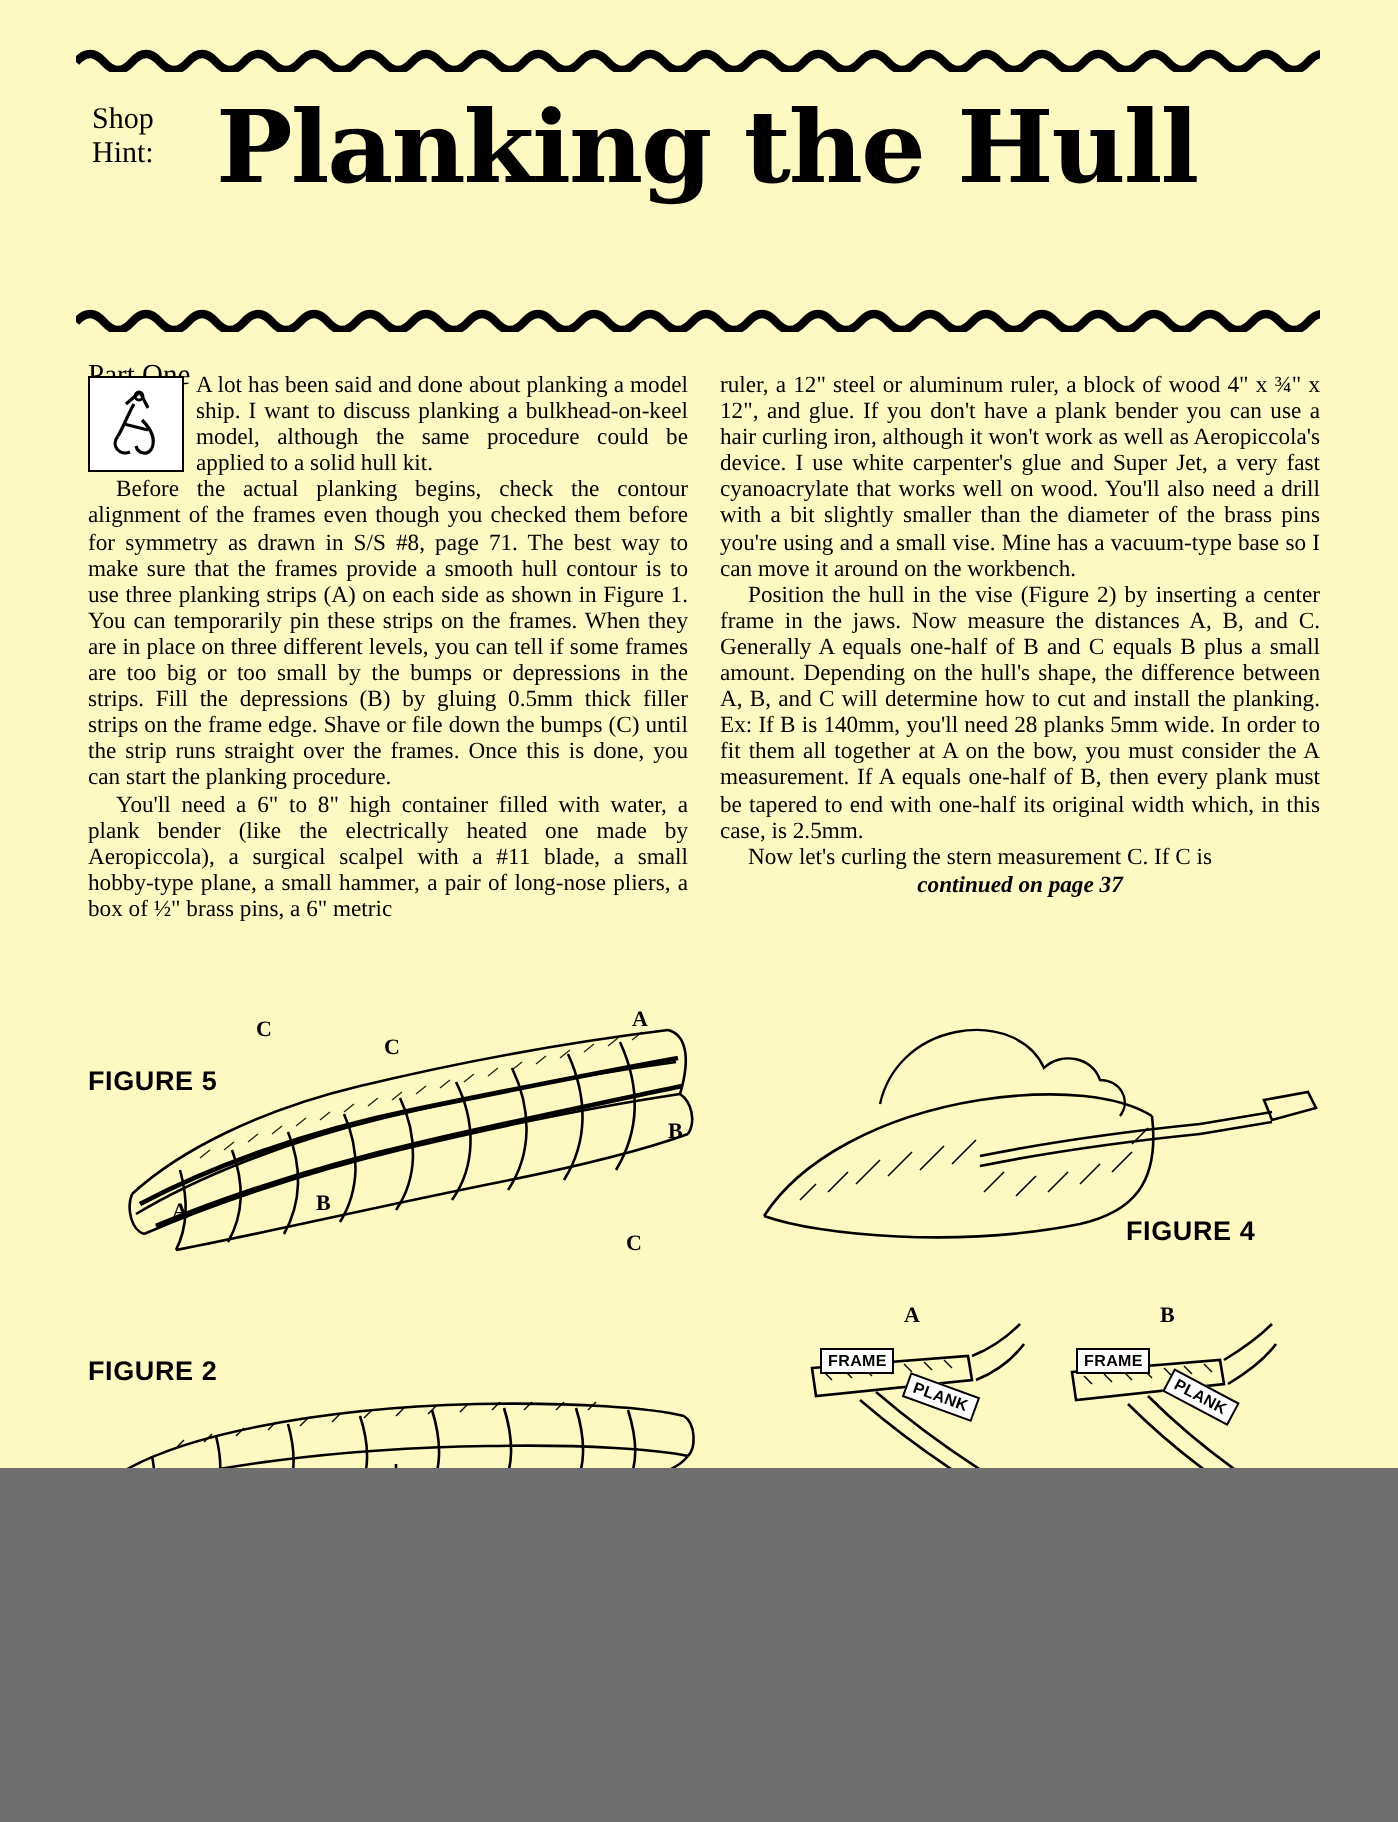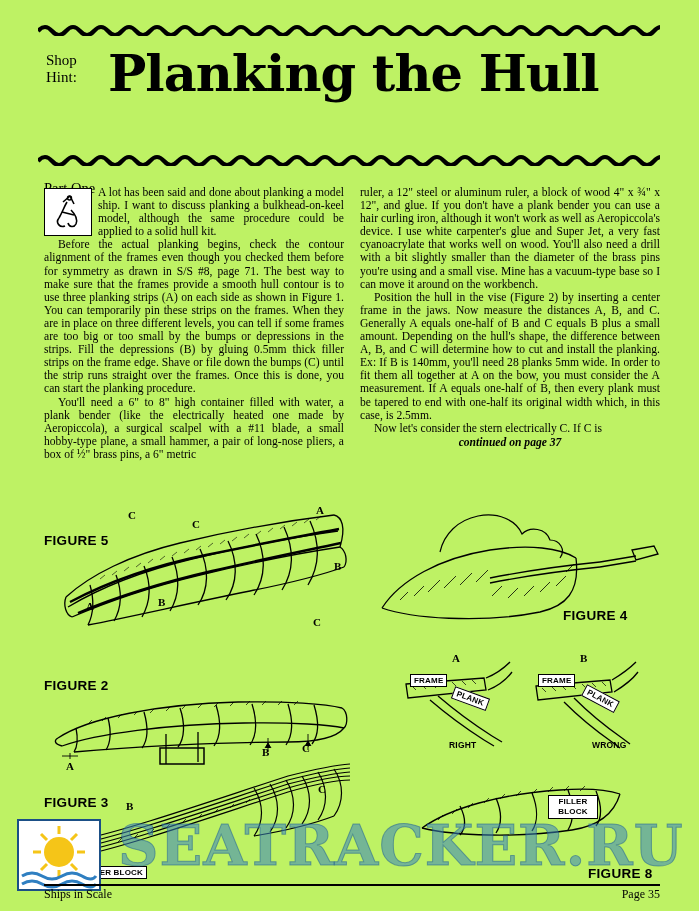--- a/index.html
+++ b/index.html
@@ -9,22 +9,22 @@
   }
   body {
     width: 699px;
     height: 911px;
     overflow: hidden;
     font-family: "Liberation Serif", serif;
   }
   #page {
     position: relative;
     width: 699px;
-    height: 911px;
-    background: #bef264;
+    height: 734px;
+    background: #fef9c3;
     overflow: hidden;
   }
   .squiggle {
     position: absolute;
     left: 38px;
     width: 622px;
     height: 14px;
     overflow: hidden;
   }
   .squiggle svg { display: block; }
@@ -219,21 +219,21 @@
       </svg>
     </div>
     <p class="noindent">A lot has been said and done about planking a model ship. I want to discuss planking a bulkhead-on-keel model, although the same procedure could be applied to a solid hull kit.</p>
     <p>Before the actual planking begins, check the contour alignment of the frames even though you checked them before for symmetry as drawn in S/S #8, page 71. The best way to make sure that the frames provide a smooth hull contour is to use three planking strips (A) on each side as shown in Figure 1. You can temporarily pin these strips on the frames. When they are in place on three different levels, you can tell if some frames are too big or too small by the bumps or depressions in the strips. Fill the depressions (B) by gluing 0.5mm thick filler strips on the frame edge. Shave or file down the bumps (C) until the strip runs straight over the frames. Once this is done, you can start the planking procedure.</p>
     <p>You'll need a 6" to 8" high container filled with water, a plank bender (like the electrically heated one made by Aeropiccola), a surgical scalpel with a #11 blade, a small hobby-type plane, a small hammer, a pair of long-nose pliers, a box of ½" brass pins, a 6" metric</p>
   </div>
 
   <div class="col" id="col-right">
     <p class="noindent">ruler, a 12" steel or aluminum ruler, a block of wood 4" x ¾" x 12", and glue. If you don't have a plank bender you can use a hair curling iron, although it won't work as well as Aeropiccola's device. I use white carpenter's glue and Super Jet, a very fast cyanoacrylate that works well on wood. You'll also need a drill with a bit slightly smaller than the diameter of the brass pins you're using and a small vise. Mine has a vacuum-type base so I can move it around on the workbench.</p>
     <p>Position the hull in the vise (Figure 2) by inserting a center frame in the jaws. Now measure the distances A, B, and C. Generally A equals one-half of B and C equals B plus a small amount. Depending on the hull's shape, the difference between A, B, and C will determine how to cut and install the planking. Ex: If B is 140mm, you'll need 28 planks 5mm wide. In order to fit them all together at A on the bow, you must consider the A measurement. If A equals one-half of B, then every plank must be tapered to end with one-half its original width which, in this case, is 2.5mm.</p>
-    <p>Now let's consider the stern electrically C. If C is</p>
+    <p>Now let's curling the stern measurement C. If C is</p>
     <span class="contd">continued on page 37</span>
   </div>
 
   <div class="art" style="left:60px; top:505px; width:290px; height:150px;">
     <svg width="290" height="150" viewBox="0 0 290 150">
       <g fill="none" stroke="#000" stroke-width="1.3">
 
         <path d="M6 92 C30 70, 70 50, 120 38 C170 26, 225 16, 274 10"></path>
         <path d="M12 112 C44 98, 90 82, 140 70 C190 58, 240 48, 280 42"></path>
         <path d="M8 102 C38 84, 82 66, 132 54 C182 42, 234 32, 278 26"></path>

